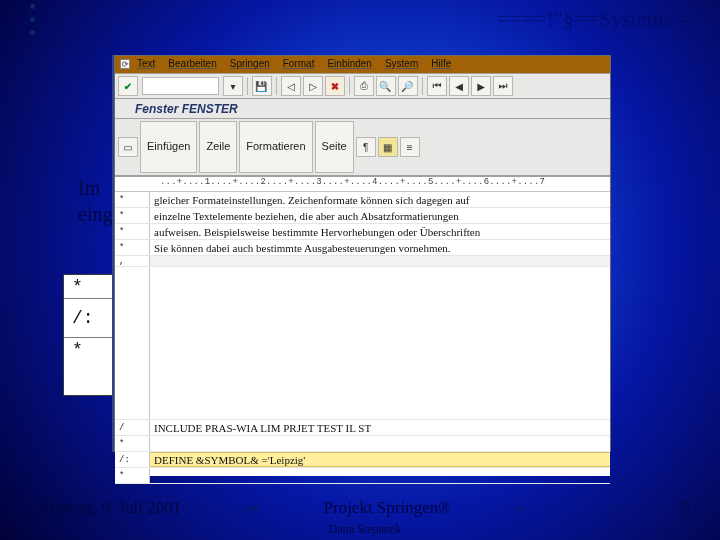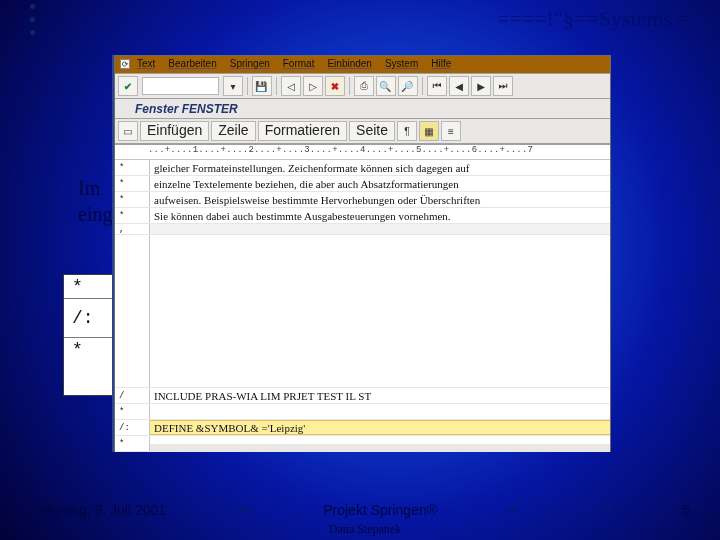--- a/index.html
+++ b/index.html
@@ -177,40 +177,40 @@
     font-size: 12px;
     line-height: 20px;
     color:#22356d;
   }
 
   
   .toolbar2 .textbtn {
     height: 18px;
     border:1px solid #b7b7b3;
     background:#f4f3ef;
-    padding: 0 6px;
-    font-size: 14px;
+    padding: 16px 6px;
+    font-size: 11px;
     line-height: 16px;
     color:#222;
     cursor: default;
   }
 
   
   .editor {
     background:#fff;
     height: 300px;
     border-top:1px solid #a0a0a0;
   }
   .ruler {
     height: 14px;
     border-bottom:1px solid #c4c4c4;
     font-family:"Courier New", monospace;
     font-size:9px;
     color:#444;
-    padding-left: 33px;
+    padding-left: 45px;
     white-space: pre;
     overflow:hidden;
     letter-spacing: 0.02em;
   }
   .erow {
     display:flex;
     height:15px;
     border-bottom:1px solid #e6e6e6;
   }
   .erow .m {
@@ -239,21 +239,21 @@
   .erow.gap { height:40px; } 
   .erow.gap .c { background:#fff; }
 
   
   .footer {
     position:absolute;
     left:0;right:0;bottom:3px;
     padding: 0 30px 0 40px;
   }
   .footer .row1 { display:flex; align-items:center; justify-content:space-between;}
-  .footer .label { font-family:Liberation Sans, sans-serif; font-size:14px; color:#02063d; }
+  .footer .label { font-family:Liberation Serif, serif; font-size:17px; color:#02063d; }
   .footer .dots { display:flex; gap:90px; }
   .footer .fdot { width:5px;height:5px;border-radius:50%;background:#041a6e; }
   .footer .row2 { text-align:center; margin-top:4px; font-family:"Times New Roman", serif; font-size:12px; color:#02063d;}
 
 </style>
 </head>
 <body>
 
 <div class="slide">
 

